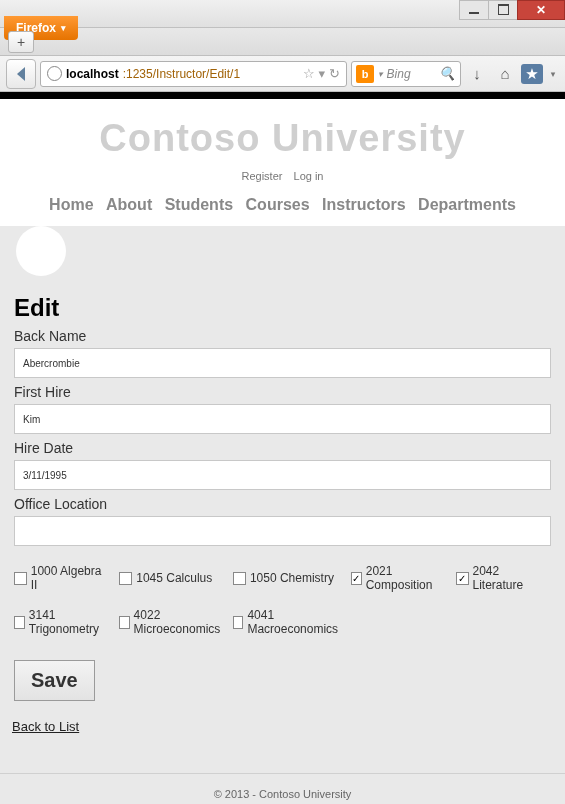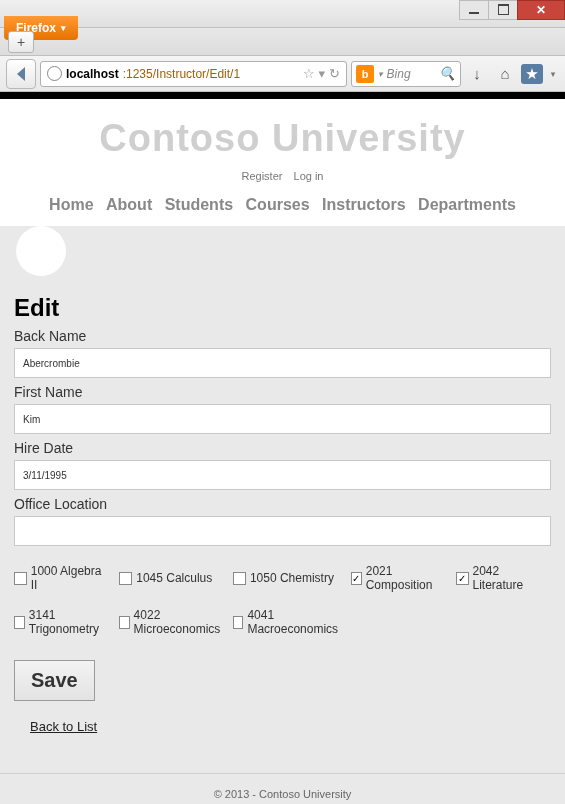--- a/index.html
+++ b/index.html
@@ -54,21 +54,21 @@
     .page-heading { font-size: 24px; font-weight: bold; color: #000; margin: 10px 0 4px 6px; }
     .field-label { font-size: 14px; color: #333; margin: 6px 0 4px 6px; }
     .text-input { width: calc(100% - 12px); margin: 0 6px; height: 30px; border: 1px solid #c8c8c8; background: #fff; font-size: 10px; padding: 0 8px; color: #333; font-family: inherit; }
     
     .checks { display: grid; grid-template-columns: repeat(5, 1fr); gap: 16px 10px; padding: 18px 6px 10px; font-size: 12px; color: #333; }
     .check { display: flex; align-items: center; gap: 4px; }
     .cb { width: 13px; height: 13px; border: 1px solid #888; background: #fff; display: inline-flex; align-items: center; justify-content: center; font-size: 10px; color: #000; }
     .cb.on::before { content: "✓"; }
     
     .save-btn { margin: 14px 0 0 6px; padding: 8px 16px; background: linear-gradient(#f3f3f3, #e3e3e3); border: 1px solid #9a9a9a; font-size: 20px; font-weight: bold; color: #333; font-family: inherit; cursor: pointer; }
-    .backlink { display: inline-block; margin: 18px 0 0 22px; font-size: 13px; color: #222; text-decoration: underline; }
+    .backlink { display: inline-block; margin: 18px 0 0 4px; font-size: 13px; color: #222; text-decoration: underline; }
     
     .footer { text-align: center; font-size: 11px; color: #666; padding: 14px 0 24px; border-top: 1px solid #d0d0d0; margin-top: 18px; background: #e9e9e9; }
   </style>
 </head>
 <body>
 
 <div class="titlebar">
   <div class="firefox-btn">Firefox</div>
   <div class="winbtns">
     <div class="winbtn min"></div>
@@ -124,21 +124,21 @@
       </div>
     </div>
     <div class="menubg">
       <div class="profile-dot"></div>
       <div class="form-area">
         <div class="page-heading">Edit</div>
         
         <div class="field-label">Back Name</div>
         <input class="text-input" value="Abercrombie" style="">
         
-        <div class="field-label">First Name</div>
+        <div class="field-label">First Hire</div>
         <input class="text-input" value="Kim" style="">
         
         <div class="field-label">Hire Date</div>
         <input class="text-input" value="3/11/1995" style="">
         
         <div class="field-label">Office Location</div>
         <input class="text-input" value="" style="">
         
         <div class="checks">
           <label class="check">

